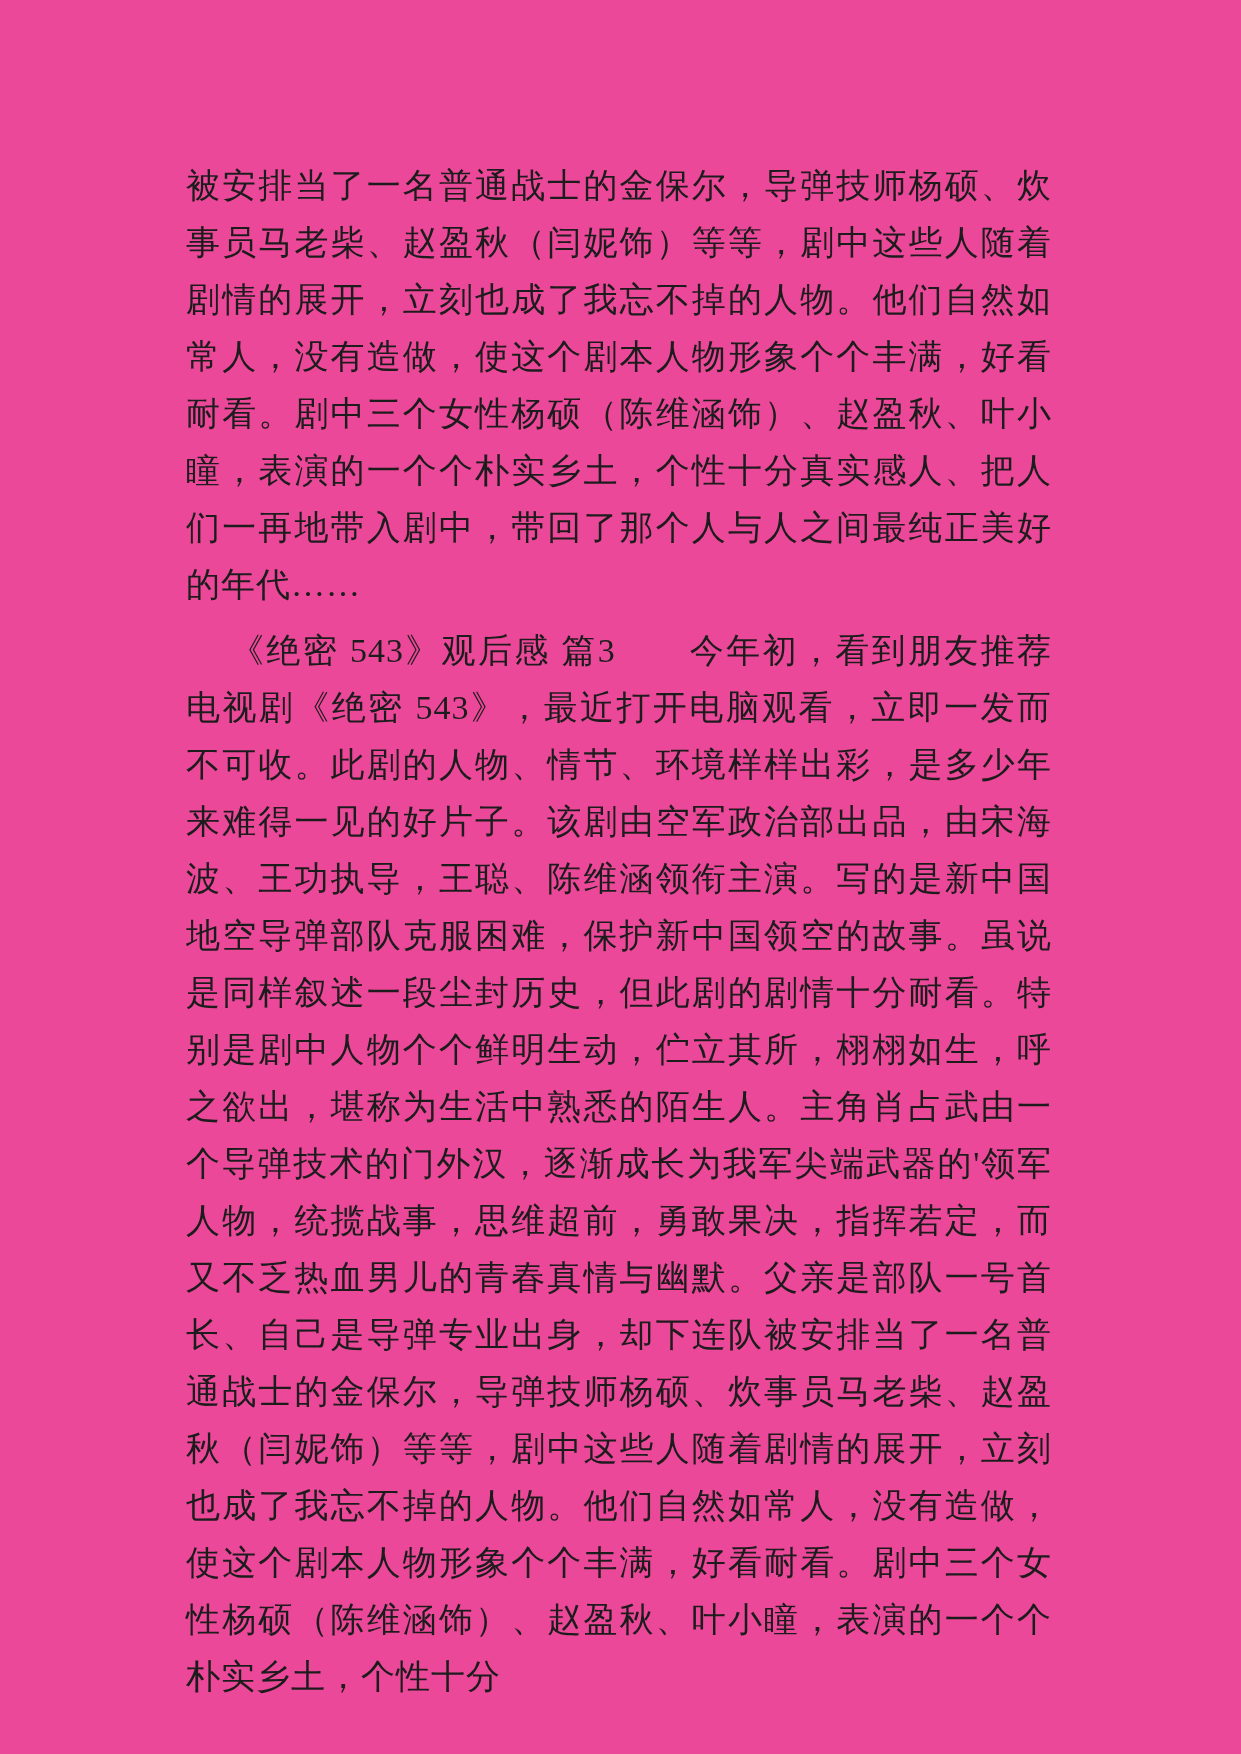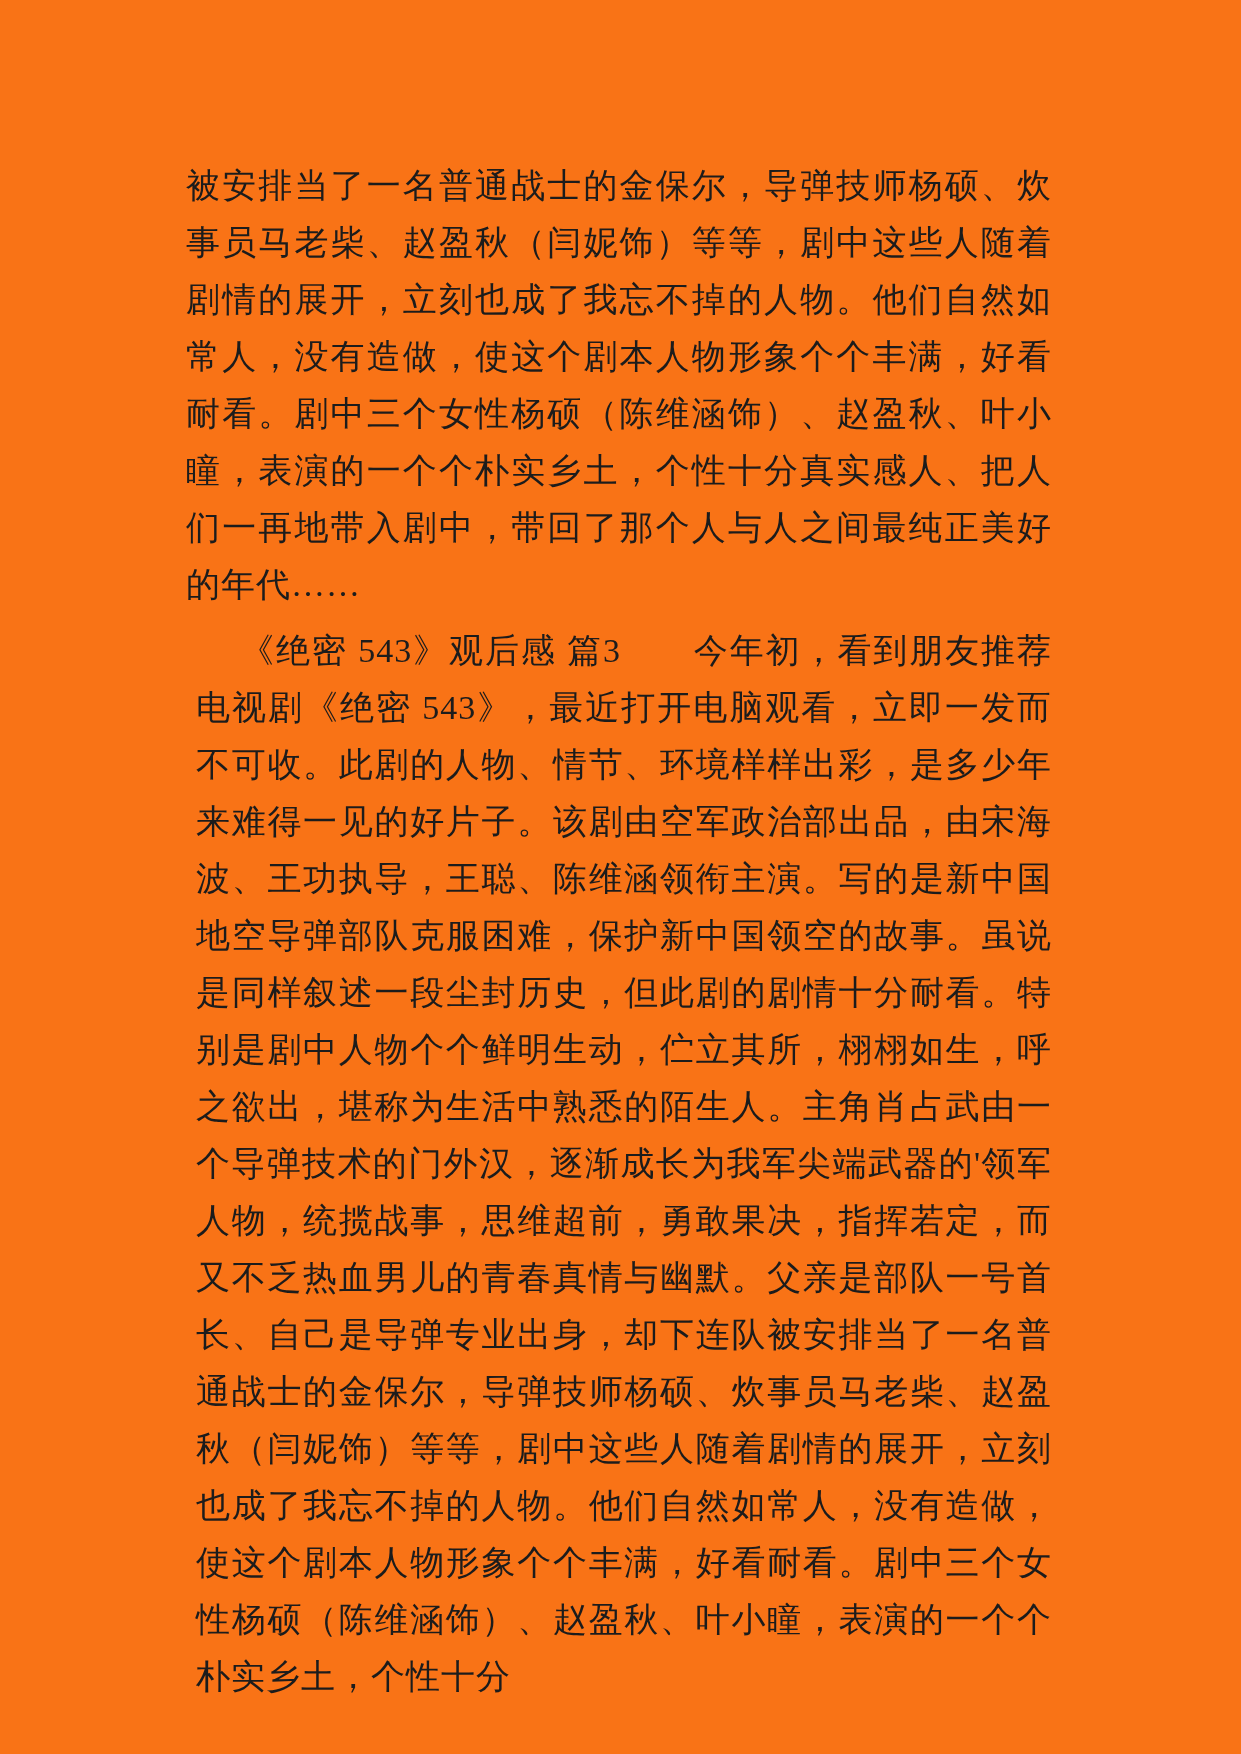--- a/index.html
+++ b/index.html
@@ -4,21 +4,21 @@
 <style>
   html, body {
     margin: 0;
     padding: 0;
     background: #ffffff;
   }
   .page {
     position: relative;
     width: 1241px;
     height: 1754px;
-    background: #f97316;
+    background: #ec4899;
     overflow: hidden;
   }
   .content {
     position: absolute;
     left: 186px;
     top: 157px;
     width: 866px;
     color: #1c1c1c;
     font-family: "Liberation Serif", "DejaVu Serif", serif;
     font-size: 34px;
@@ -27,21 +27,20 @@
     text-justify: inter-character;
     letter-spacing: 1px;
   }
   .para {
     margin: 0;
     word-break: break-all;
   }
   .para.second {
     margin-top: 9px;
     text-indent: 44px;
-    margin-left: 10px;
   }
 </style>
 </head>
 <body>
 
 <div class="page">
   <div class="content">
     <p class="para first">被安排当了一名普通战士的金保尔，导弹技师杨硕、炊事员马老柴、赵盈秋（闫妮饰）等等，剧中这些人随着剧情的展开，立刻也成了我忘不掉的人物。他们自然如常人，没有造做，使这个剧本人物形象个个丰满，好看耐看。剧中三个女性杨硕（陈维涵饰）、赵盈秋、叶小瞳，表演的一个个朴实乡土，个性十分真实感人、把人们一再地带入剧中，带回了那个人与人之间最纯正美好的年代……</p>
     <p class="para second">《绝密 543》观后感 篇3　　今年初，看到朋友推荐电视剧《绝密 543》，最近打开电脑观看，立即一发而不可收。此剧的人物、情节、环境样样出彩，是多少年来难得一见的好片子。该剧由空军政治部出品，由宋海波、王功执导，王聪、陈维涵领衔主演。写的是新中国地空导弹部队克服困难，保护新中国领空的故事。虽说是同样叙述一段尘封历史，但此剧的剧情十分耐看。特别是剧中人物个个鲜明生动，伫立其所，栩栩如生，呼之欲出，堪称为生活中熟悉的陌生人。主角肖占武由一个导弹技术的门外汉，逐渐成长为我军尖端武器的'领军人物，统揽战事，思维超前，勇敢果决，指挥若定，而又不乏热血男儿的青春真情与幽默。父亲是部队一号首长、自己是导弹专业出身，却下连队被安排当了一名普通战士的金保尔，导弹技师杨硕、炊事员马老柴、赵盈秋（闫妮饰）等等，剧中这些人随着剧情的展开，立刻也成了我忘不掉的人物。他们自然如常人，没有造做，使这个剧本人物形象个个丰满，好看耐看。剧中三个女性杨硕（陈维涵饰）、赵盈秋、叶小瞳，表演的一个个朴实乡土，个性十分</p>
   </div>

